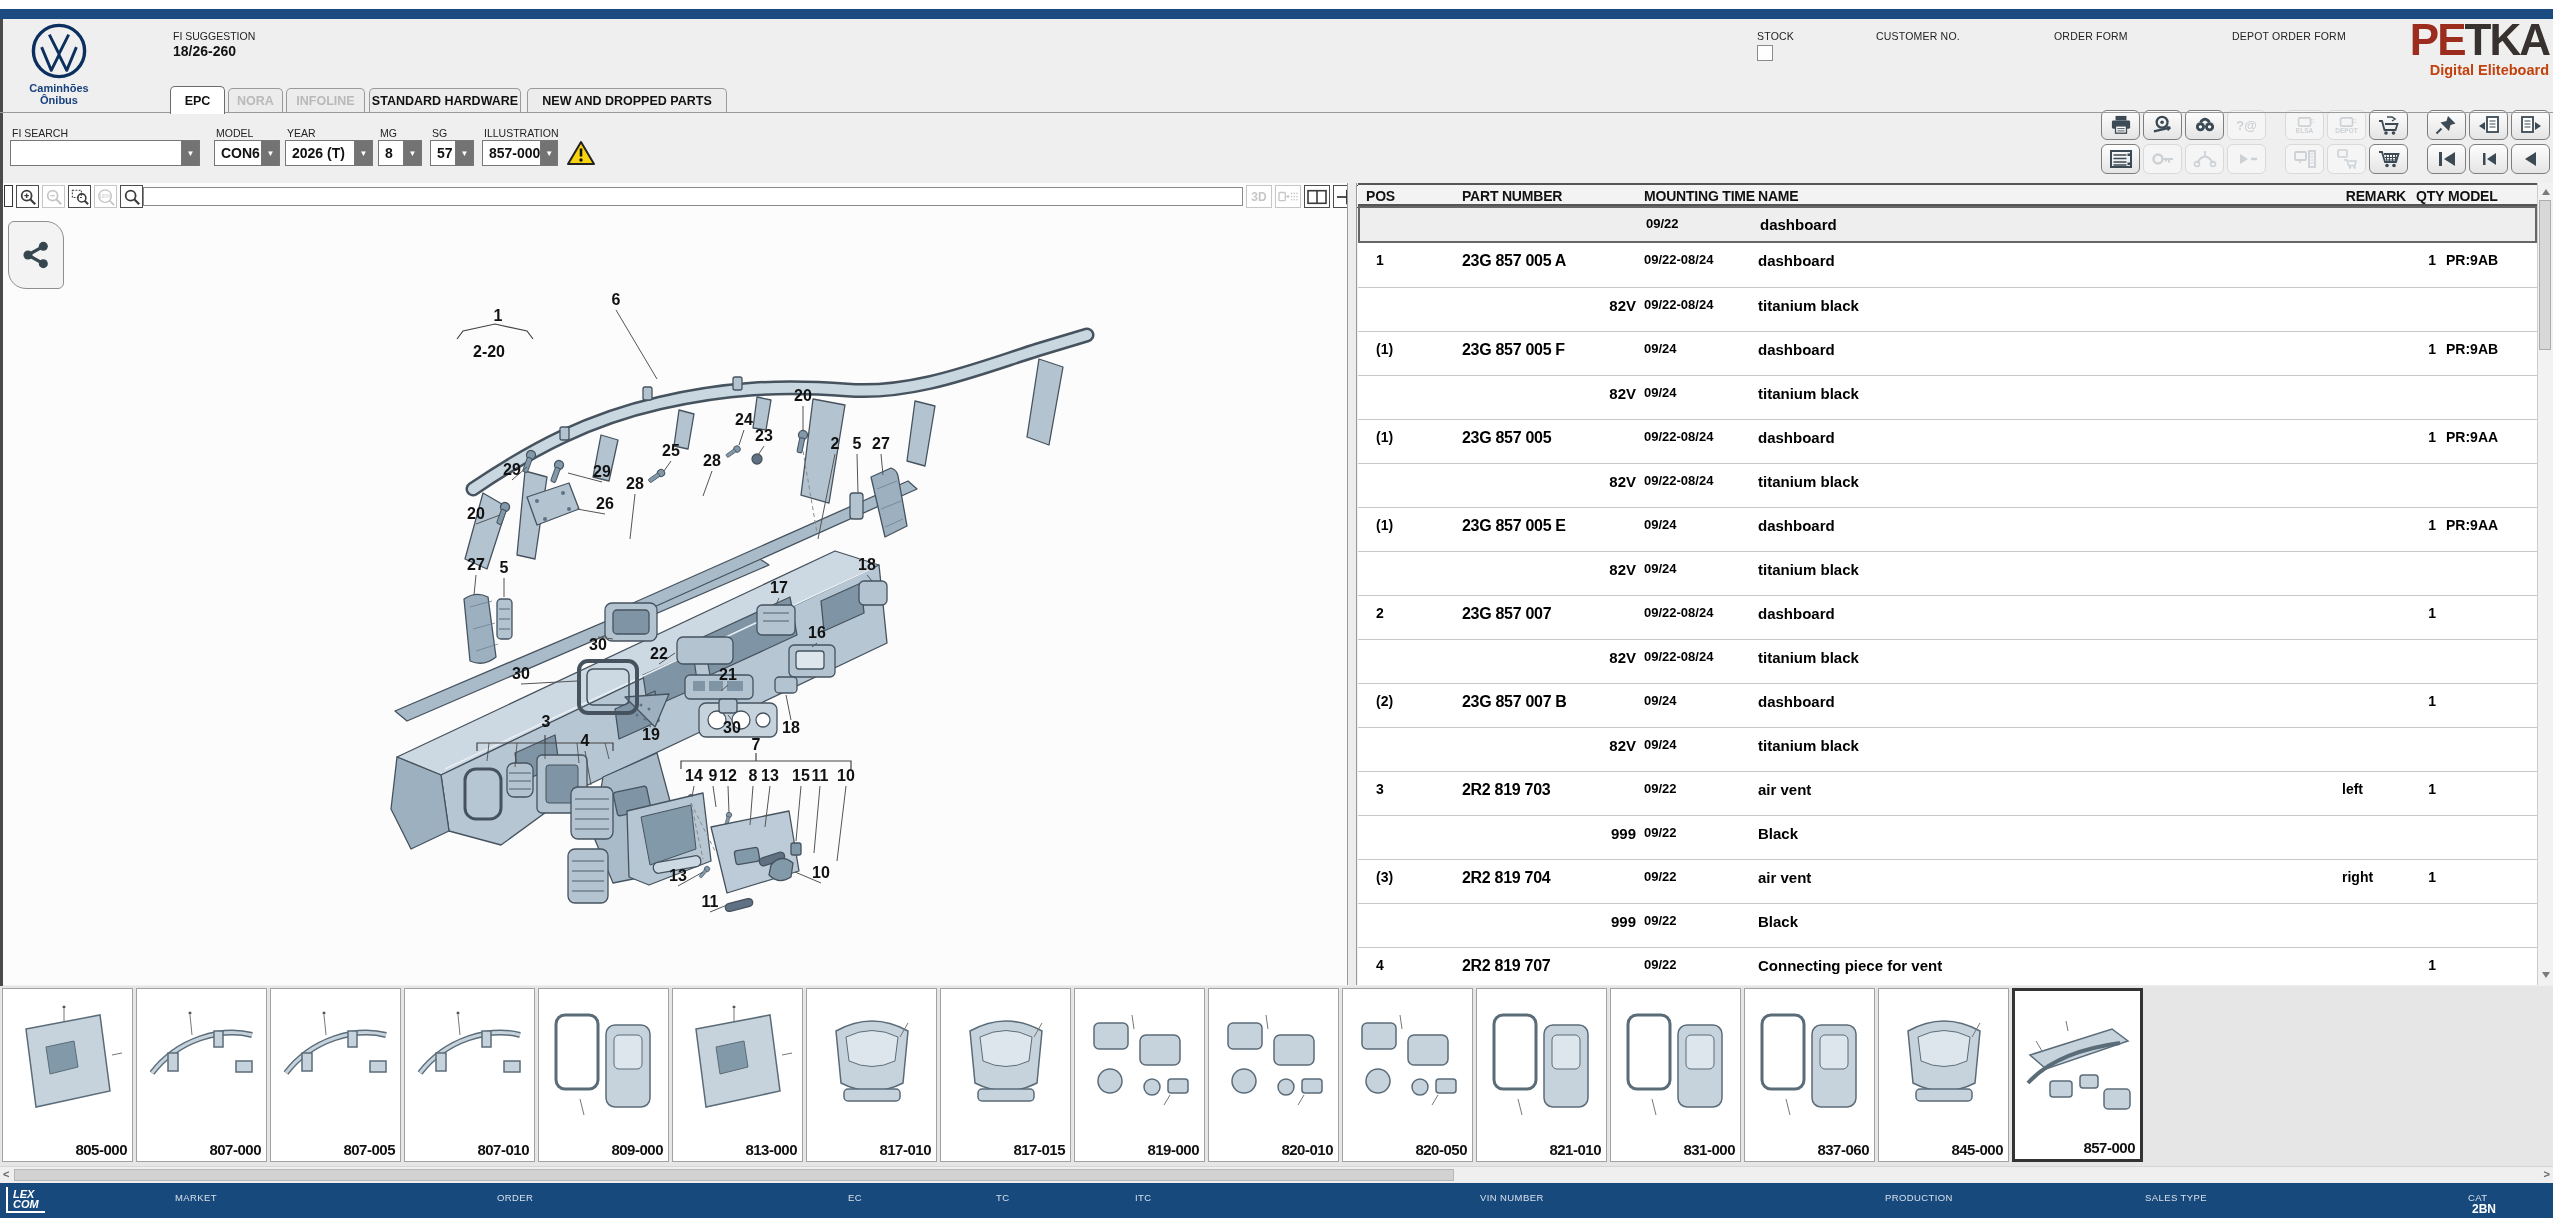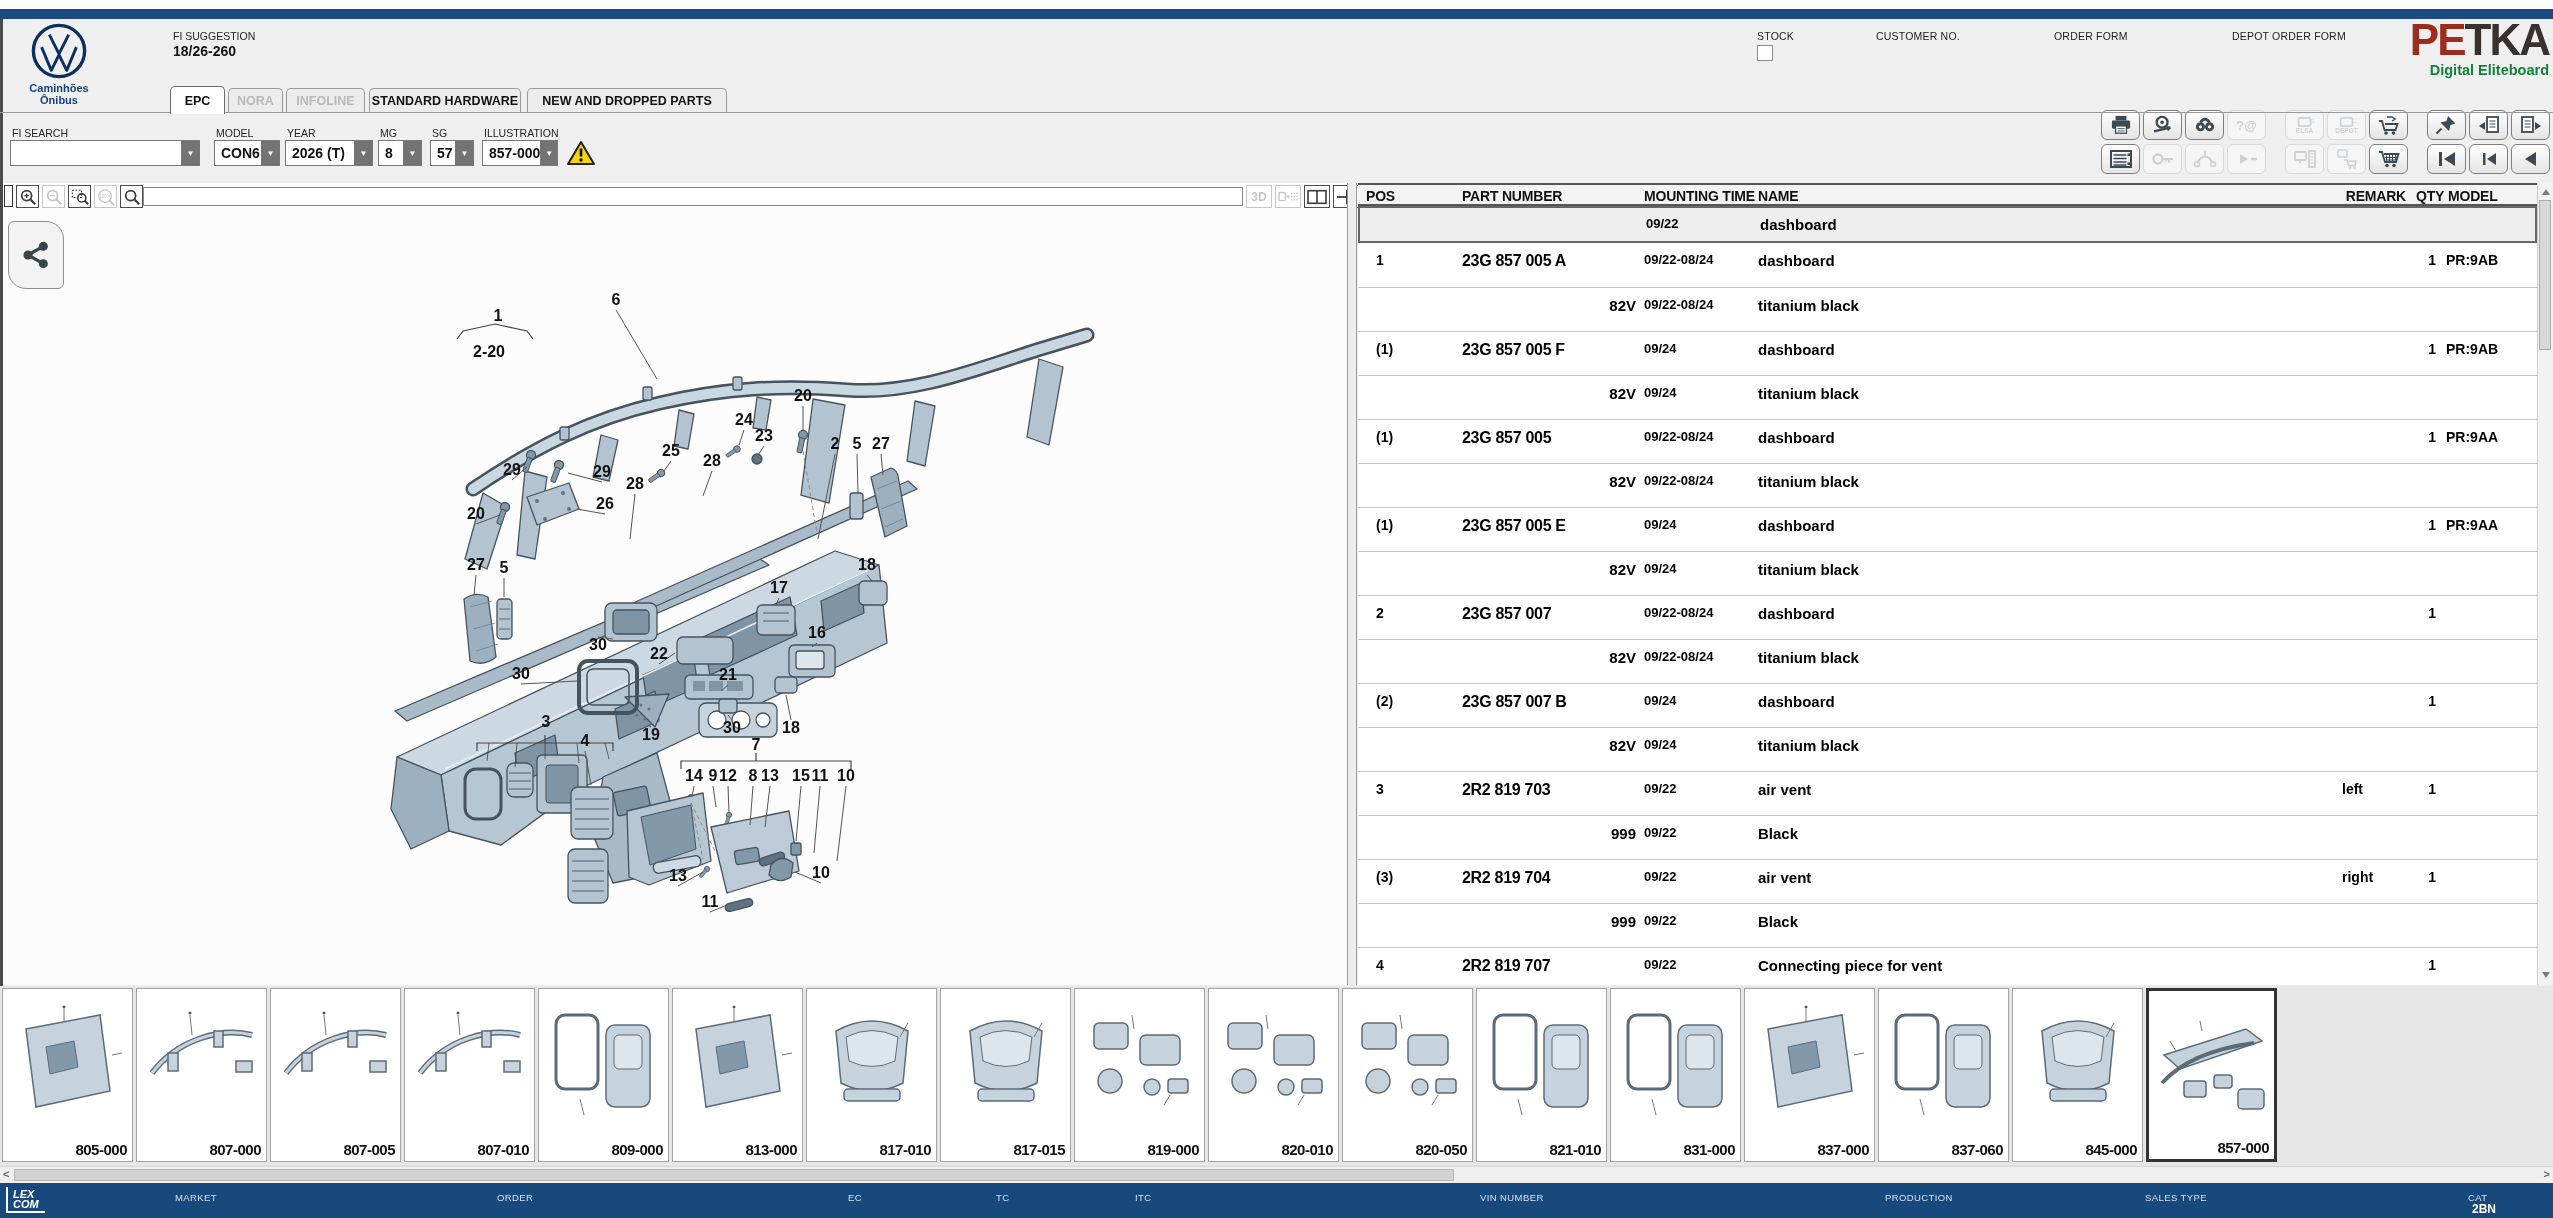--- a/index.html
+++ b/index.html
@@ -14,21 +14,21 @@
   .vw-logo{left:30px;top:22px;width:58px;height:58px;}
   .brand{left:6px;top:82px;width:106px;text-align:center;font-size:11px;font-weight:bold;color:#16407e;line-height:12px;}
   .fisug-label{left:173px;top:30px;font-size:10.5px;color:#222;}
   .fisug-value{left:173px;top:43px;font-size:14px;font-weight:bold;}
   .hlabel{top:30px;font-size:10.5px;color:#222;letter-spacing:.2px;}
   .stock-box{left:1757px;top:45px;width:14px;height:14px;background:#fff;border:1px solid #8b8b8b;}
   .petka{right:4px;top:18px;text-align:right;line-height:1;}
   .petka .big{font-size:44px;font-weight:bold;letter-spacing:-2px;}
   .petka .red{color:#9b2c1e;text-align:right;}
   .petka .dk{color:#37312f;}
-  .petka .sub{font-size:14.5px;font-weight:bold;color:#15803d;margin-top:1px;}
+  .petka .sub{font-size:14.5px;font-weight:bold;color:#c2410c;margin-top:1px;}
   
   .tab{top:88px;height:25px;box-sizing:border-box;border:1px solid #9a9a9a;border-bottom:none;
        border-radius:5px 5px 0 0;background:#ececec;font-size:12.5px;font-weight:bold;
        text-align:center;line-height:24px;color:#111;z-index:1;}
   .tab.active{top:86px;height:28px;line-height:28px;background:#fff;border-color:#6b6b6b;z-index:3;}
   .tab.disabled{color:#b9b9b9;}
   .tabline{left:0;top:112px;width:2553px;height:1px;background:#9a9a9a;z-index:2;}
   
   .slabel{top:127px;font-size:10.5px;color:#222;}
   .combo{top:140px;height:26px;box-sizing:border-box;background:#fff;border:1px solid #777;
@@ -916,30 +916,20 @@
         <svg viewBox="0 0 126 146" width="126" height="146">
           <rect x="16" y="20" width="42" height="74" rx="9" fill="none" stroke="#5b6c79" stroke-width="3"></rect>
           <rect x="66" y="30" width="44" height="82" rx="9" fill="#c6d3dd" stroke="#5b6c79" stroke-width="1.5"></rect>
           <rect x="74" y="40" width="28" height="34" rx="5" fill="#dde6ec" stroke="#5b6c79"></rect>
           <line x1="40" y1="104" x2="44" y2="120" stroke="#777" stroke-width="1"></line>
         </svg>
         <span class="lbl">831-000</span>
       </div>
       <div class="tile">
         <svg viewBox="0 0 126 146" width="126" height="146">
-          <path d="M22,34 L96,20 L106,96 L32,112 Z" fill="#c6d3dd" stroke="#5b6c79" stroke-width="1.5"></path>
-          <path d="M42,52 l28,-6 4,26 -28,7 z" fill="#8299a9" stroke="#5b6c79"></path>
-          <line x1="60" y1="14" x2="60" y2="26" stroke="#777" stroke-width="1"></line>
-          <circle cx="60" cy="12" r="1.5" fill="#555"></circle>
-          <line x1="108" y1="60" x2="118" y2="58" stroke="#777" stroke-width="1"></line>
-        </svg>
-        <span class="lbl">837-000</span>
-      </div>
-      <div class="tile">
-        <svg viewBox="0 0 126 146" width="126" height="146">
           <rect x="16" y="20" width="42" height="74" rx="9" fill="none" stroke="#5b6c79" stroke-width="3"></rect>
           <rect x="66" y="30" width="44" height="82" rx="9" fill="#c6d3dd" stroke="#5b6c79" stroke-width="1.5"></rect>
           <rect x="74" y="40" width="28" height="34" rx="5" fill="#dde6ec" stroke="#5b6c79"></rect>
           <line x1="40" y1="104" x2="44" y2="120" stroke="#777" stroke-width="1"></line>
         </svg>
         <span class="lbl">837-060</span>
       </div>
       <div class="tile">
         <svg viewBox="0 0 126 146" width="126" height="146">
           <path d="M28,36 q36,-20 72,0 l-5,52 q-31,16 -62,0 z" fill="#c6d3dd" stroke="#5b6c79" stroke-width="1.5"></path>

